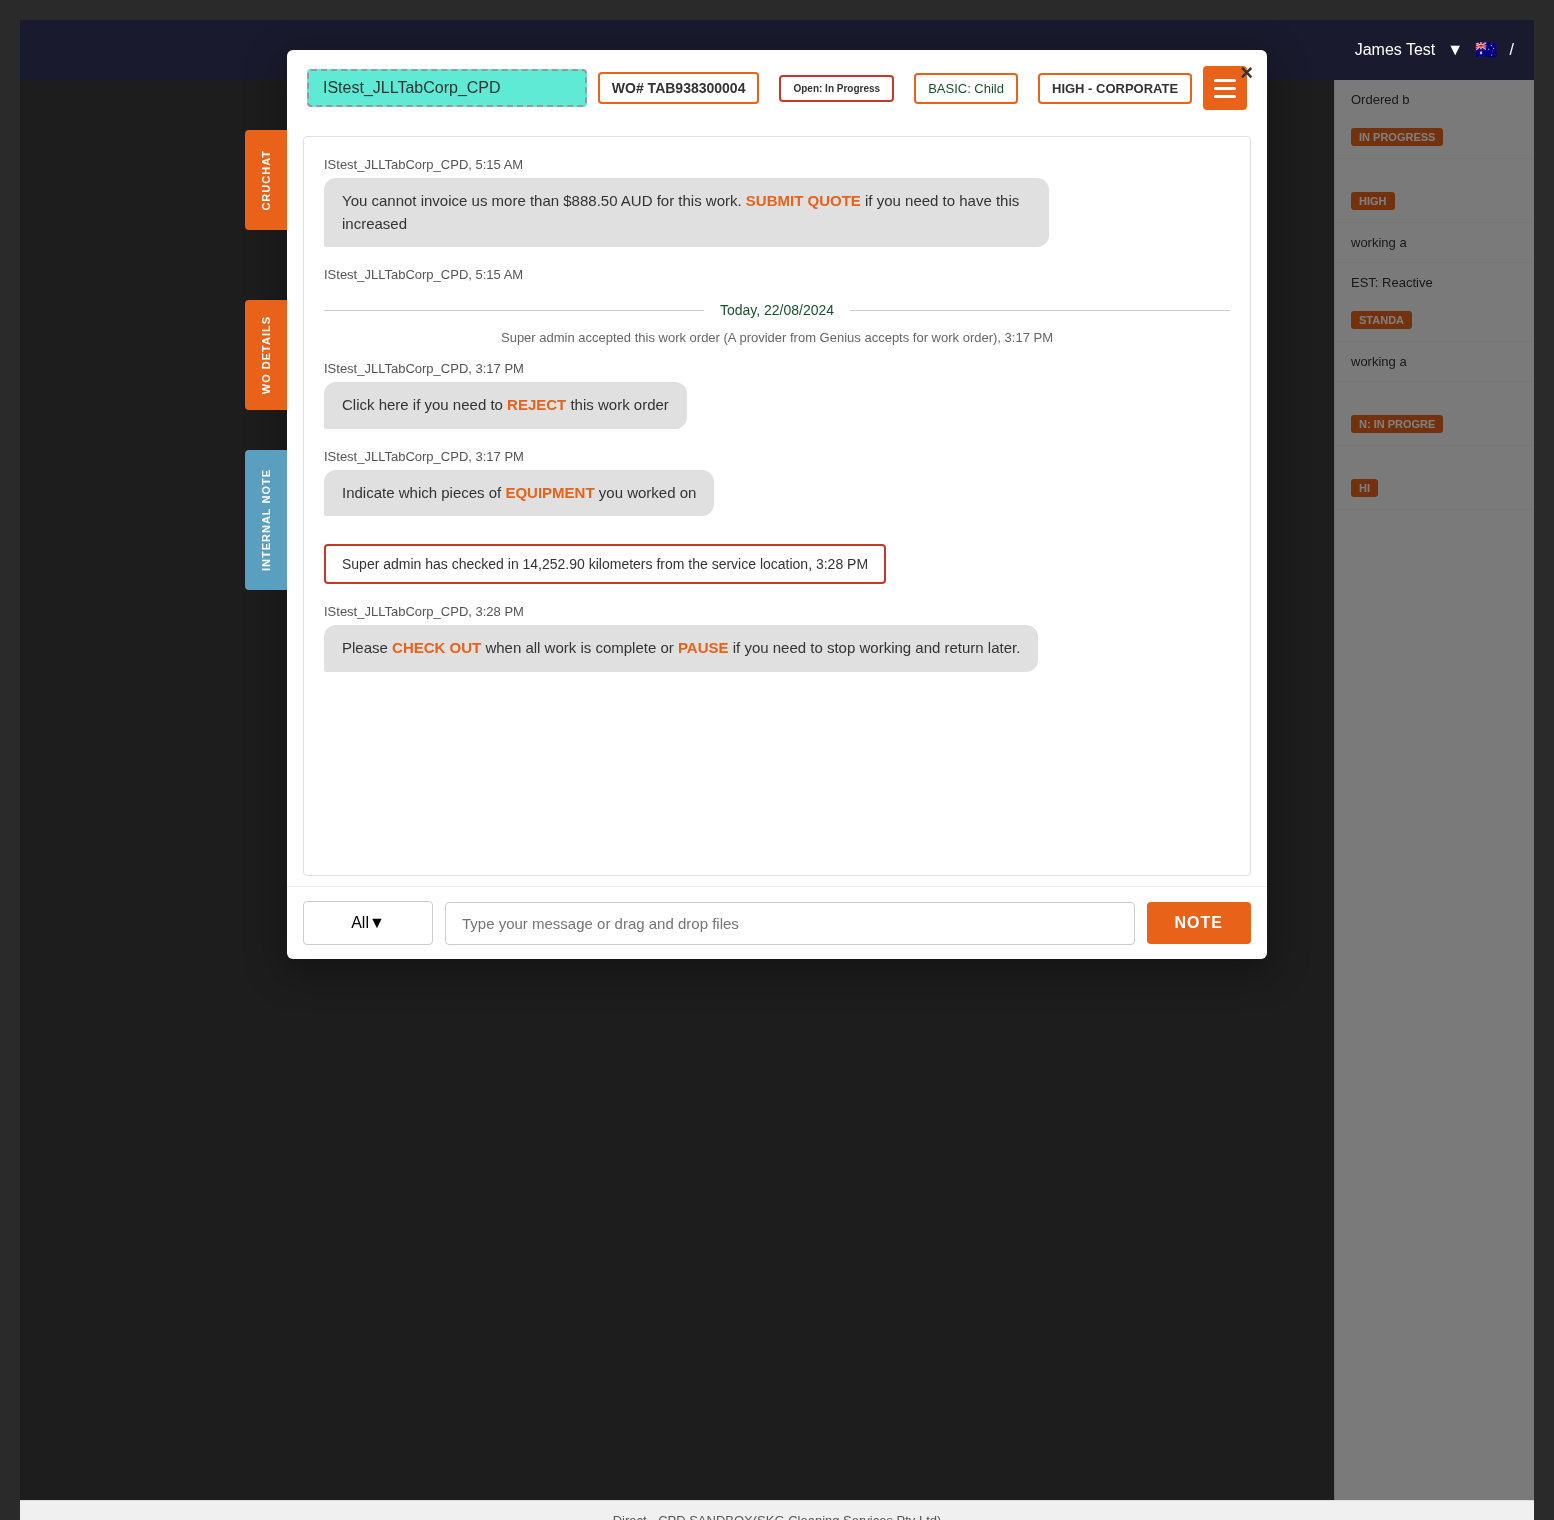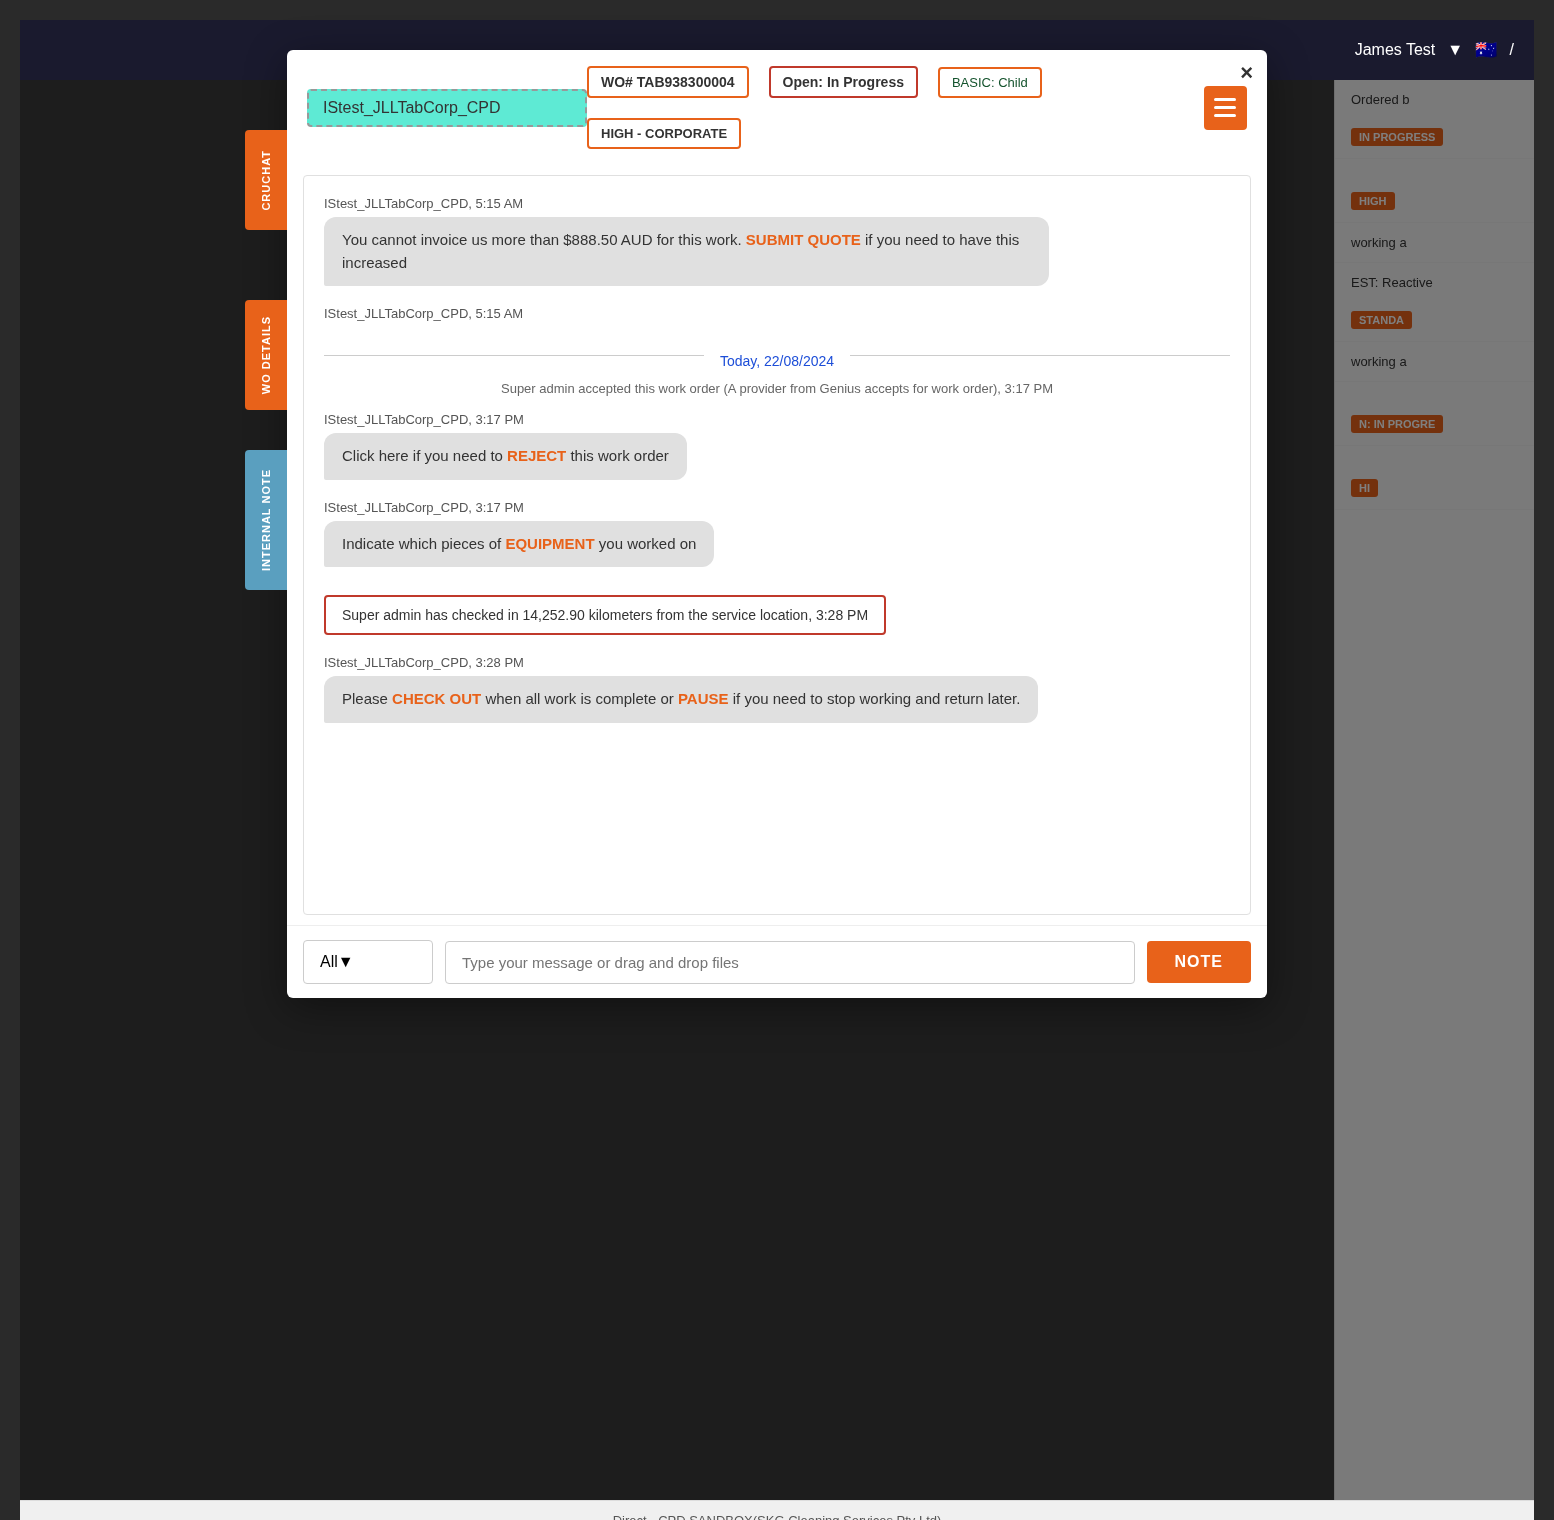--- a/index.html
+++ b/index.html
@@ -177,21 +177,21 @@
       font-size: 14px;
       font-weight: bold;
     }
 
     .badge-status {
       background: #fff;
       border: 2px solid #c0392b;
       color: #333;
       padding: 6px 12px;
       border-radius: 4px;
-      font-size: 14px;
+      font-size: 10px;
       font-weight: bold;
     }
 
     .badge-basic {
       background: #fff;
       border: 2px solid #e8621a;
       color: #14532d;
       padding: 6px 12px;
       border-radius: 4px;
       font-size: 13px;
@@ -285,23 +285,22 @@
     }
 
     .date-separator-line {
       flex: 1;
       height: 1px;
       background: #ccc;
     }
 
     .date-separator-text {
       font-size: 14px;
-      color: #1d4ed8;
+      color: #14532d;
       white-space: nowrap;
-      margin-top: 12px;
     }
 
     .system-message {
       text-align: center;
       font-size: 13px;
       color: #666;
       margin: 8px 0 16px;
     }
 
     .checked-in-bubble {
@@ -326,21 +325,21 @@
 
     .footer-select {
       border: 1px solid #ccc;
       border-radius: 4px;
       padding: 12px 16px;
       font-size: 16px;
       background: #fff;
       min-width: 130px;
       display: flex;
       align-items: center;
-      justify-content: flex-start;
+      justify-content: center;
       cursor: pointer;
     }
 
     .footer-input {
       flex: 1;
       border: 1px solid #ccc;
       border-radius: 4px;
       padding: 12px 16px;
       font-size: 15px;
       color: #999;

